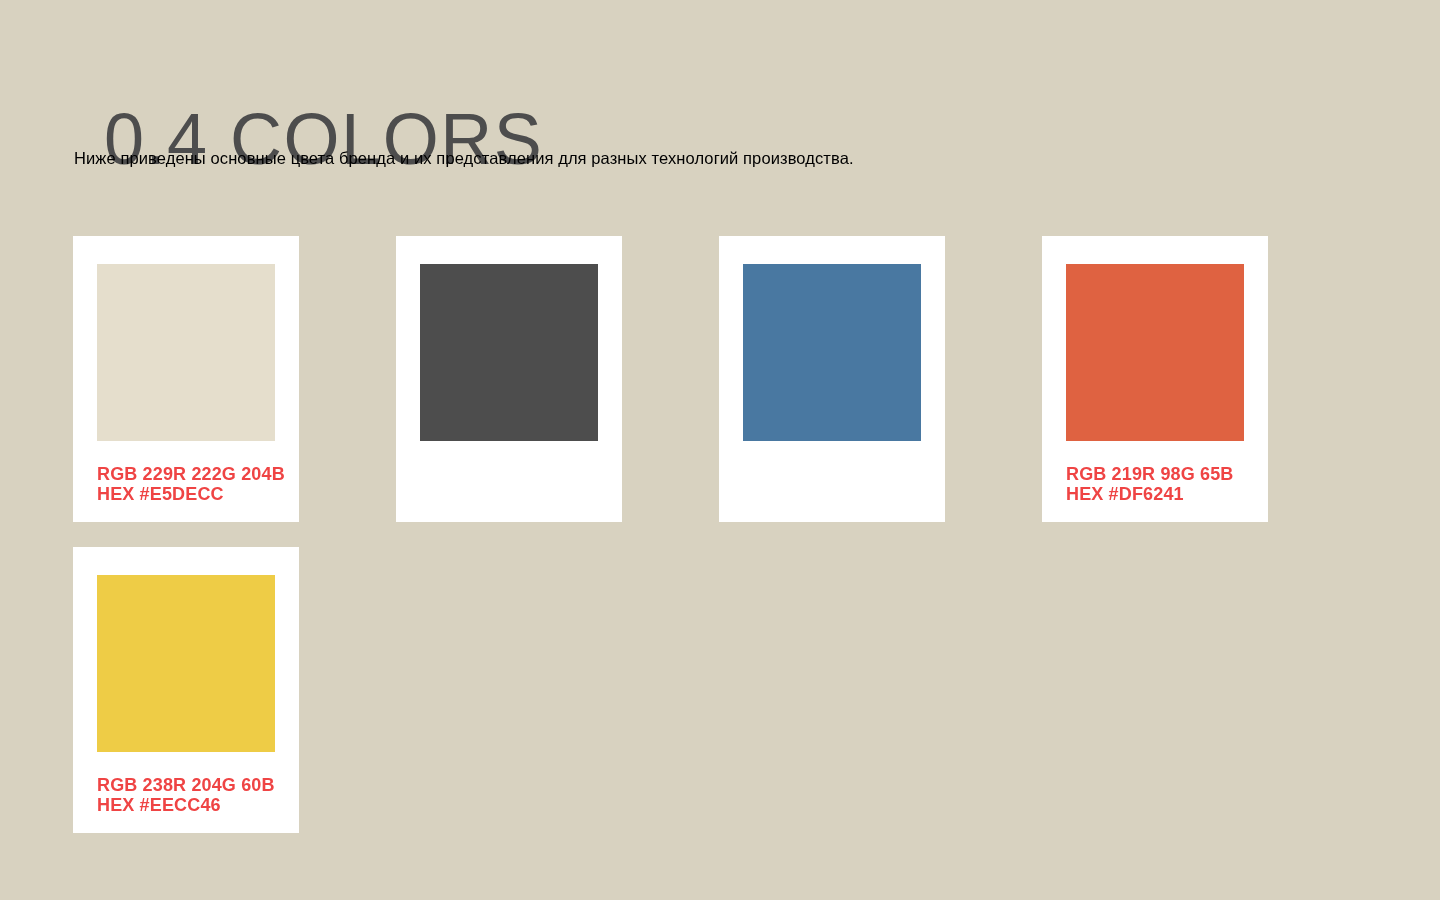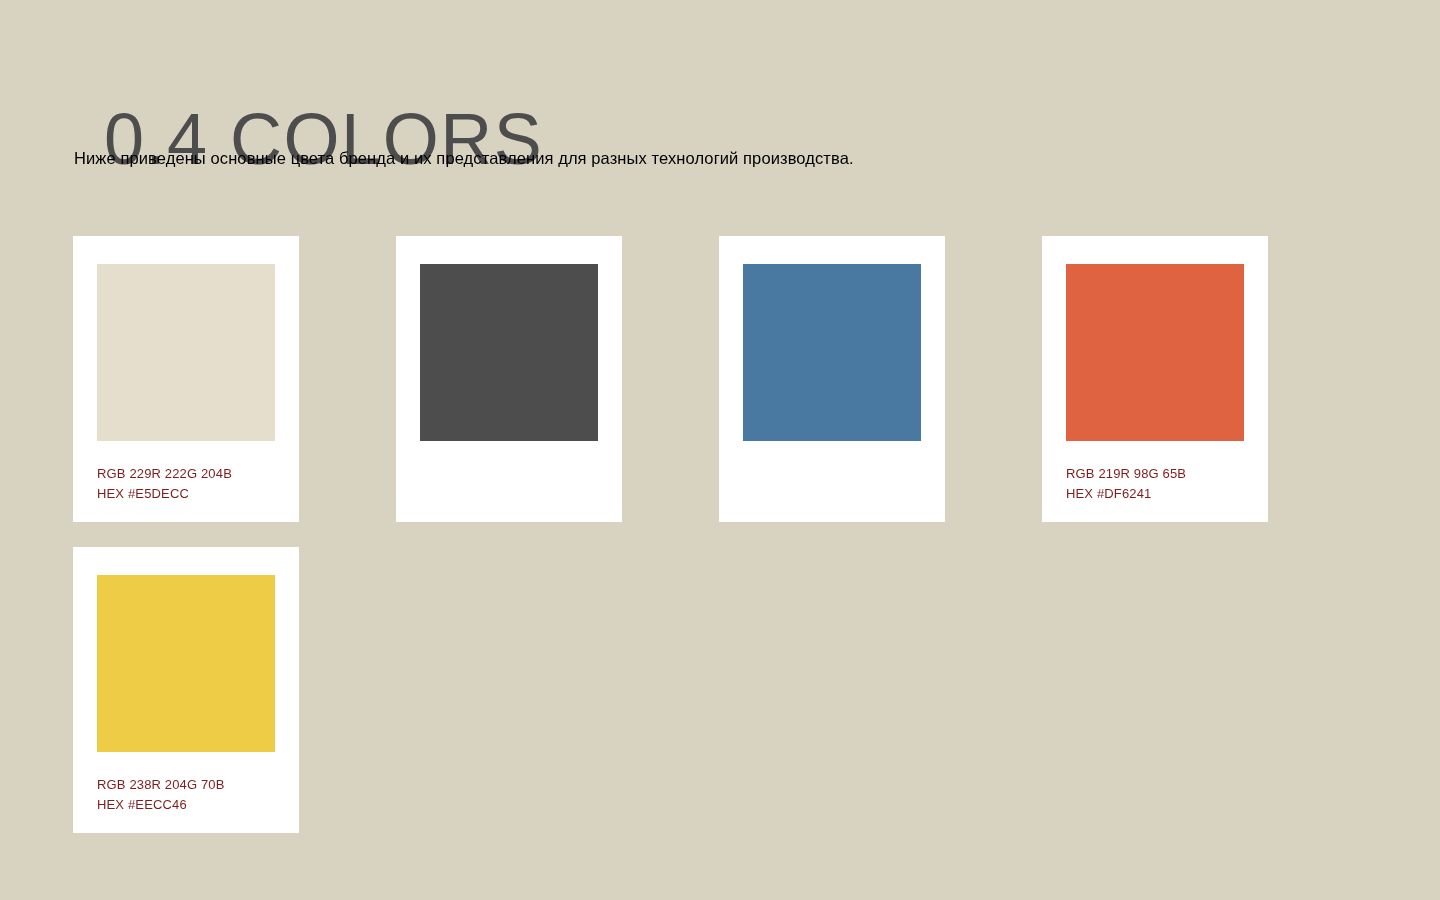--- a/index.html
+++ b/index.html
@@ -78,24 +78,24 @@
 
   .swatch-meta {
     position: absolute;
     left: 24px;
     top: 228px;
     width: 186px;
   }
 
   .swatch-rgb,
   .swatch-hex {
-    font-size: 13px;
+    font-size: 18px;
     line-height: 20px;
-    font-weight: 400;
-    color: #7f1d1d;
+    font-weight: 700;
+    color: #ef4444;
     letter-spacing: 0.15px;
     white-space: nowrap;
   }
 </style>
 </head>
 <body>
 
 <div id="page">
 
   <h1 id="page-title">0.4 COLORS</h1>
@@ -121,19 +121,19 @@
       <div class="swatch-card" style="left: 969px; top: 0px;">
         <div class="swatch-chip" style="background: rgb(223, 98, 65);"></div>
         <div class="swatch-meta">
           <div class="swatch-rgb">RGB 219R 98G 65B</div>
           <div class="swatch-hex">HEX #DF6241</div>
         </div>
       </div>
       <div class="swatch-card" style="left: 0px; top: 311px;">
         <div class="swatch-chip" style="background: rgb(238, 204, 70);"></div>
         <div class="swatch-meta">
-          <div class="swatch-rgb">RGB 238R 204G 70B</div>
+          <div class="swatch-rgb">RGB 238R 204G 60B</div>
           <div class="swatch-hex">HEX #EECC46</div>
         </div>
       </div>
     </div>
 
 </div>
 
 </body></html>

